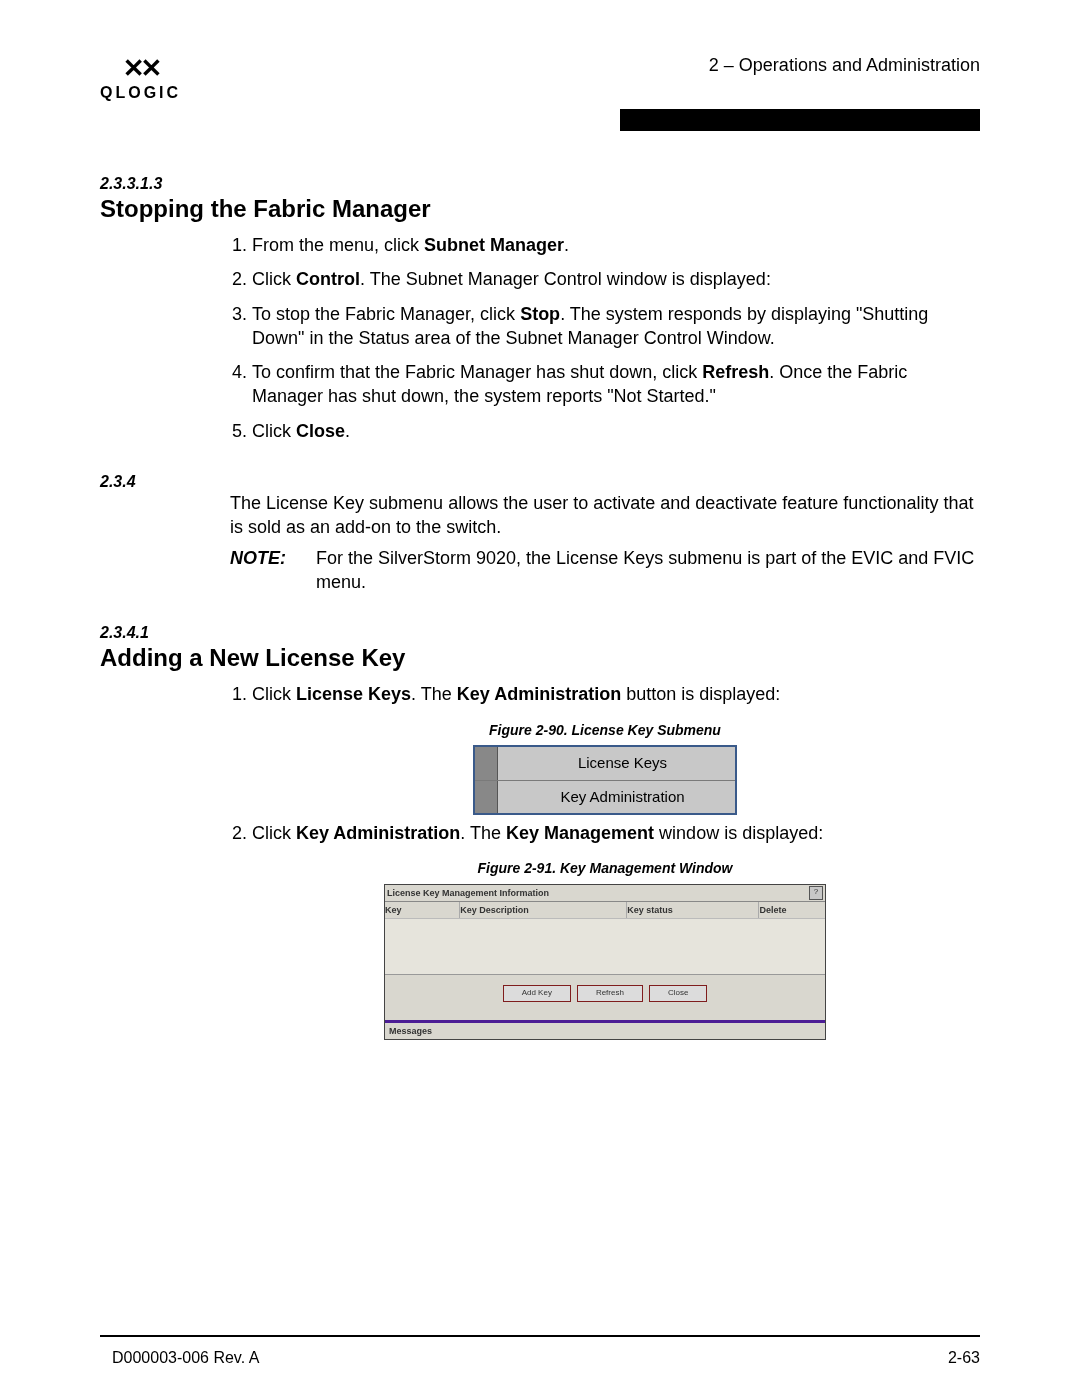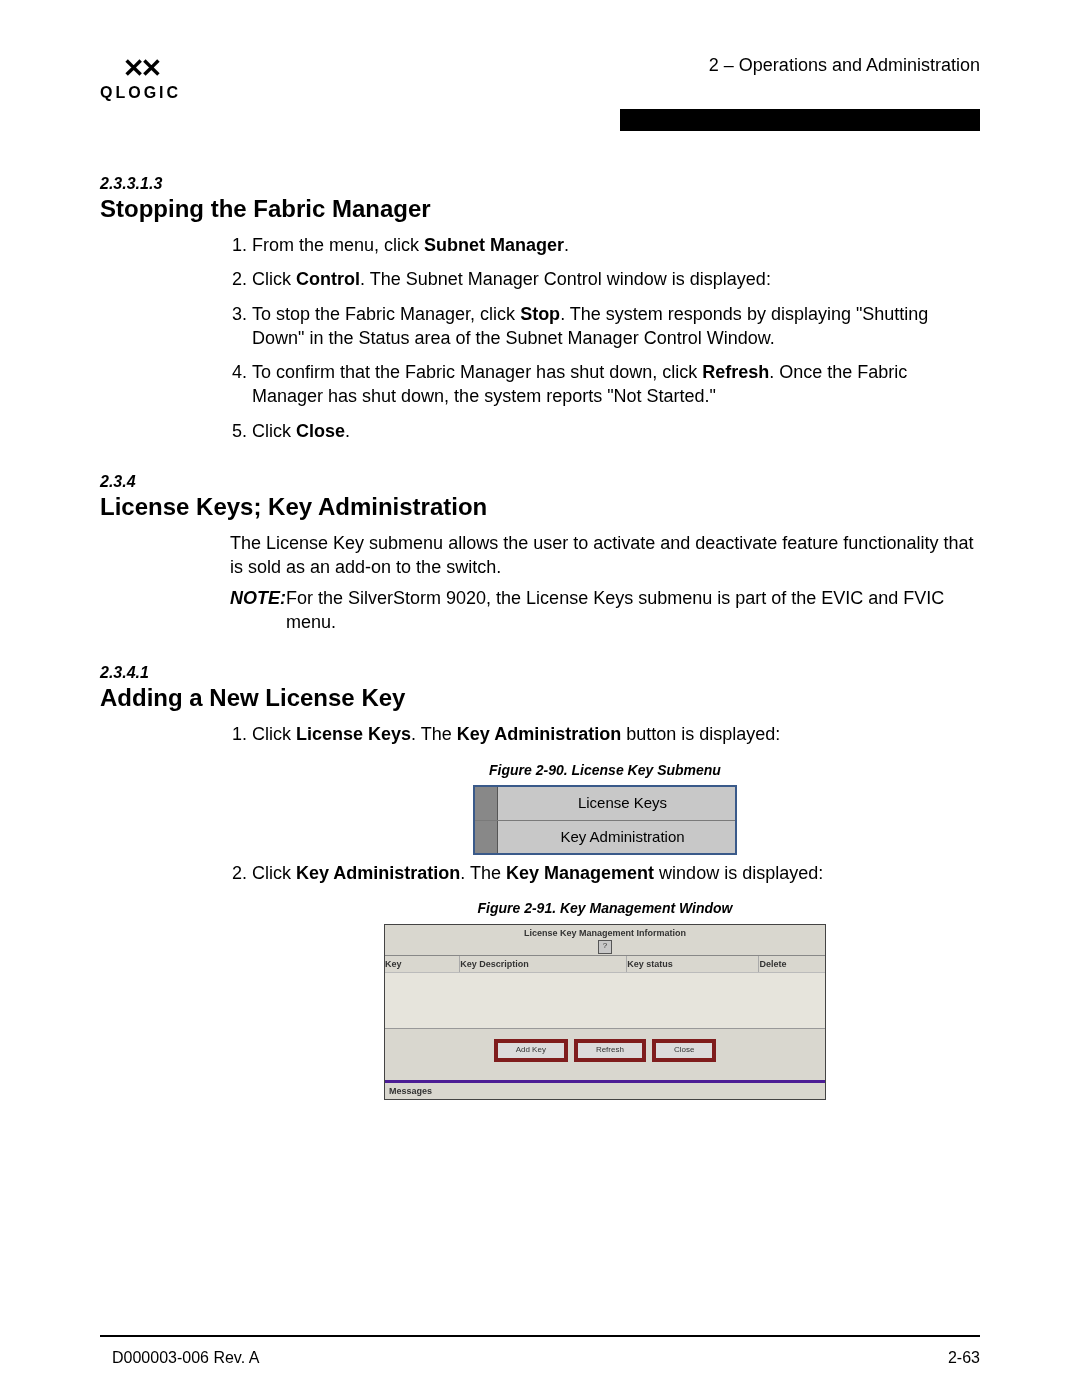--- a/index.html
+++ b/index.html
@@ -71,21 +71,21 @@
   ol.steps {
     padding-left: 22px;
     margin: 6px 0 0 0;
   }
   ol.steps li {
     margin-bottom: 10px;
   }
   .bold { font-weight: bold; }
   .note-row {
     display:flex;
-    gap:0;
+    gap:30px;
     margin-top:6px;
   }
   .note-label {
     font-weight:bold;
     font-style: italic;
     white-space:nowrap;
   }
   .fig-caption {
     text-align:center;
     font-weight:bold;
@@ -128,21 +128,20 @@
     background:#d9d7cf;
     font-family: Tahoma, Arial, sans-serif;
     font-size:9px;
     color:#333;
   }
   .km-title-row {
     display:flex;
     align-items:center;
     border-bottom:1px solid #888;
     padding:1px 2px;
-    flex-direction:column;
   }
   .km-title-text {
     flex:1; 
     font-weight:bold;
     font-size:9px;
     padding:1px 0;
   }
   .km-title-btn {
     width:12px;
     height:12px;
@@ -169,21 +168,21 @@
     border-top:1px solid #bbb;
   }
   .km-buttons {
     display:flex;
     justify-content:center;
     gap:6px;
     padding:10px 0 18px 0;
     background:#d9d7cf;
   }
   .km-buttons .btn {
-    border:4px solid #7f1d1d;
+    border:1px solid #7f1d1d;
     background:#dcdcdc;
     padding:2px 18px;
     font-size:8px;
   }
   .km-msg {
     border-top:3px solid #4c1d95;
     background:#d9d7cf;
     padding:2px 4px;
     font-size:9px;
     font-weight:bold;
@@ -237,21 +236,20 @@
       <li>
         <span>To confirm that the Fabric Manager has shut down, click </span><span class="bold">Refresh</span><span>. Once the Fabric Manager has shut down, the system reports "Not Started."</span>
       </li>
       <li>
         <span>Click </span><span class="bold">Close</span><span>.</span>
       </li>
     </ol>
   </div>
 
   <div class="sec-num">2.3.4</div>
-  <h2 class="sec-title">License Keys; Key Administration</h2>
   <div class="body-block">
     <div>The License Key submenu allows the user to activate and deactivate feature functionality that is sold as an add-on to the switch.</div>
     <div class="note-row">
       <div class="note-label">NOTE:</div>
       <div>For the SilverStorm 9020, the License Keys submenu is part of the EVIC and FVIC menu.</div>
     </div>
   </div>
 
   <div class="sec-num">2.3.4.1</div>
   <h2 class="sec-title">Adding a New License Key</h2>

